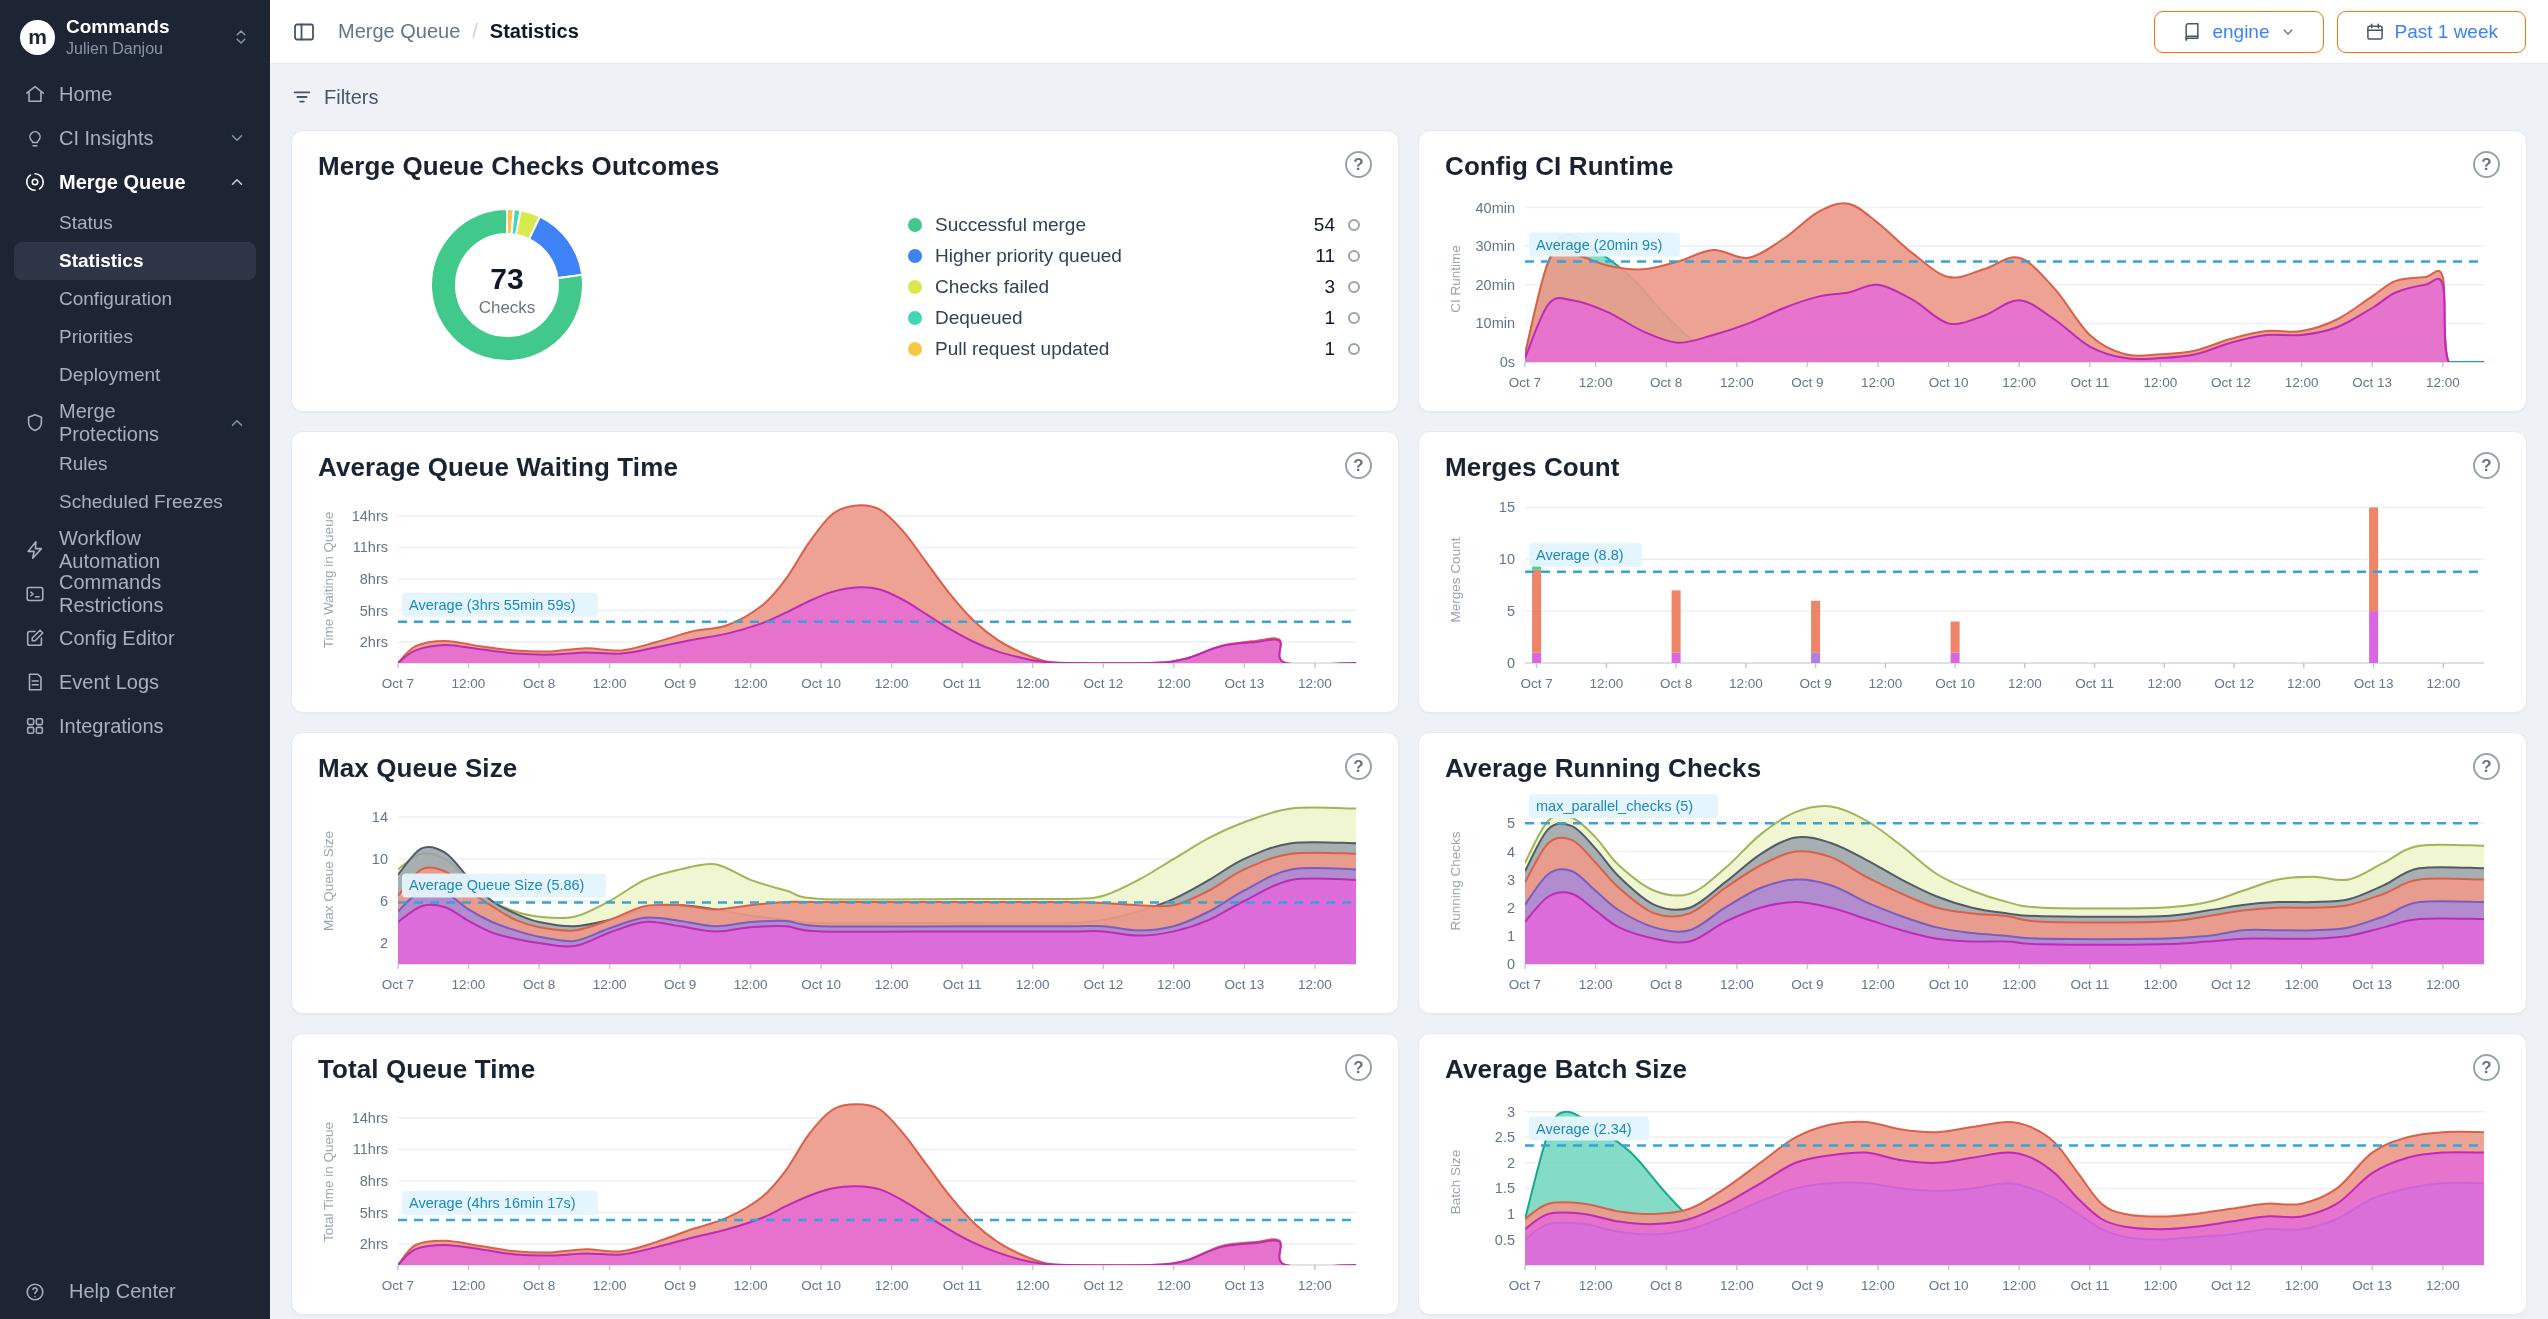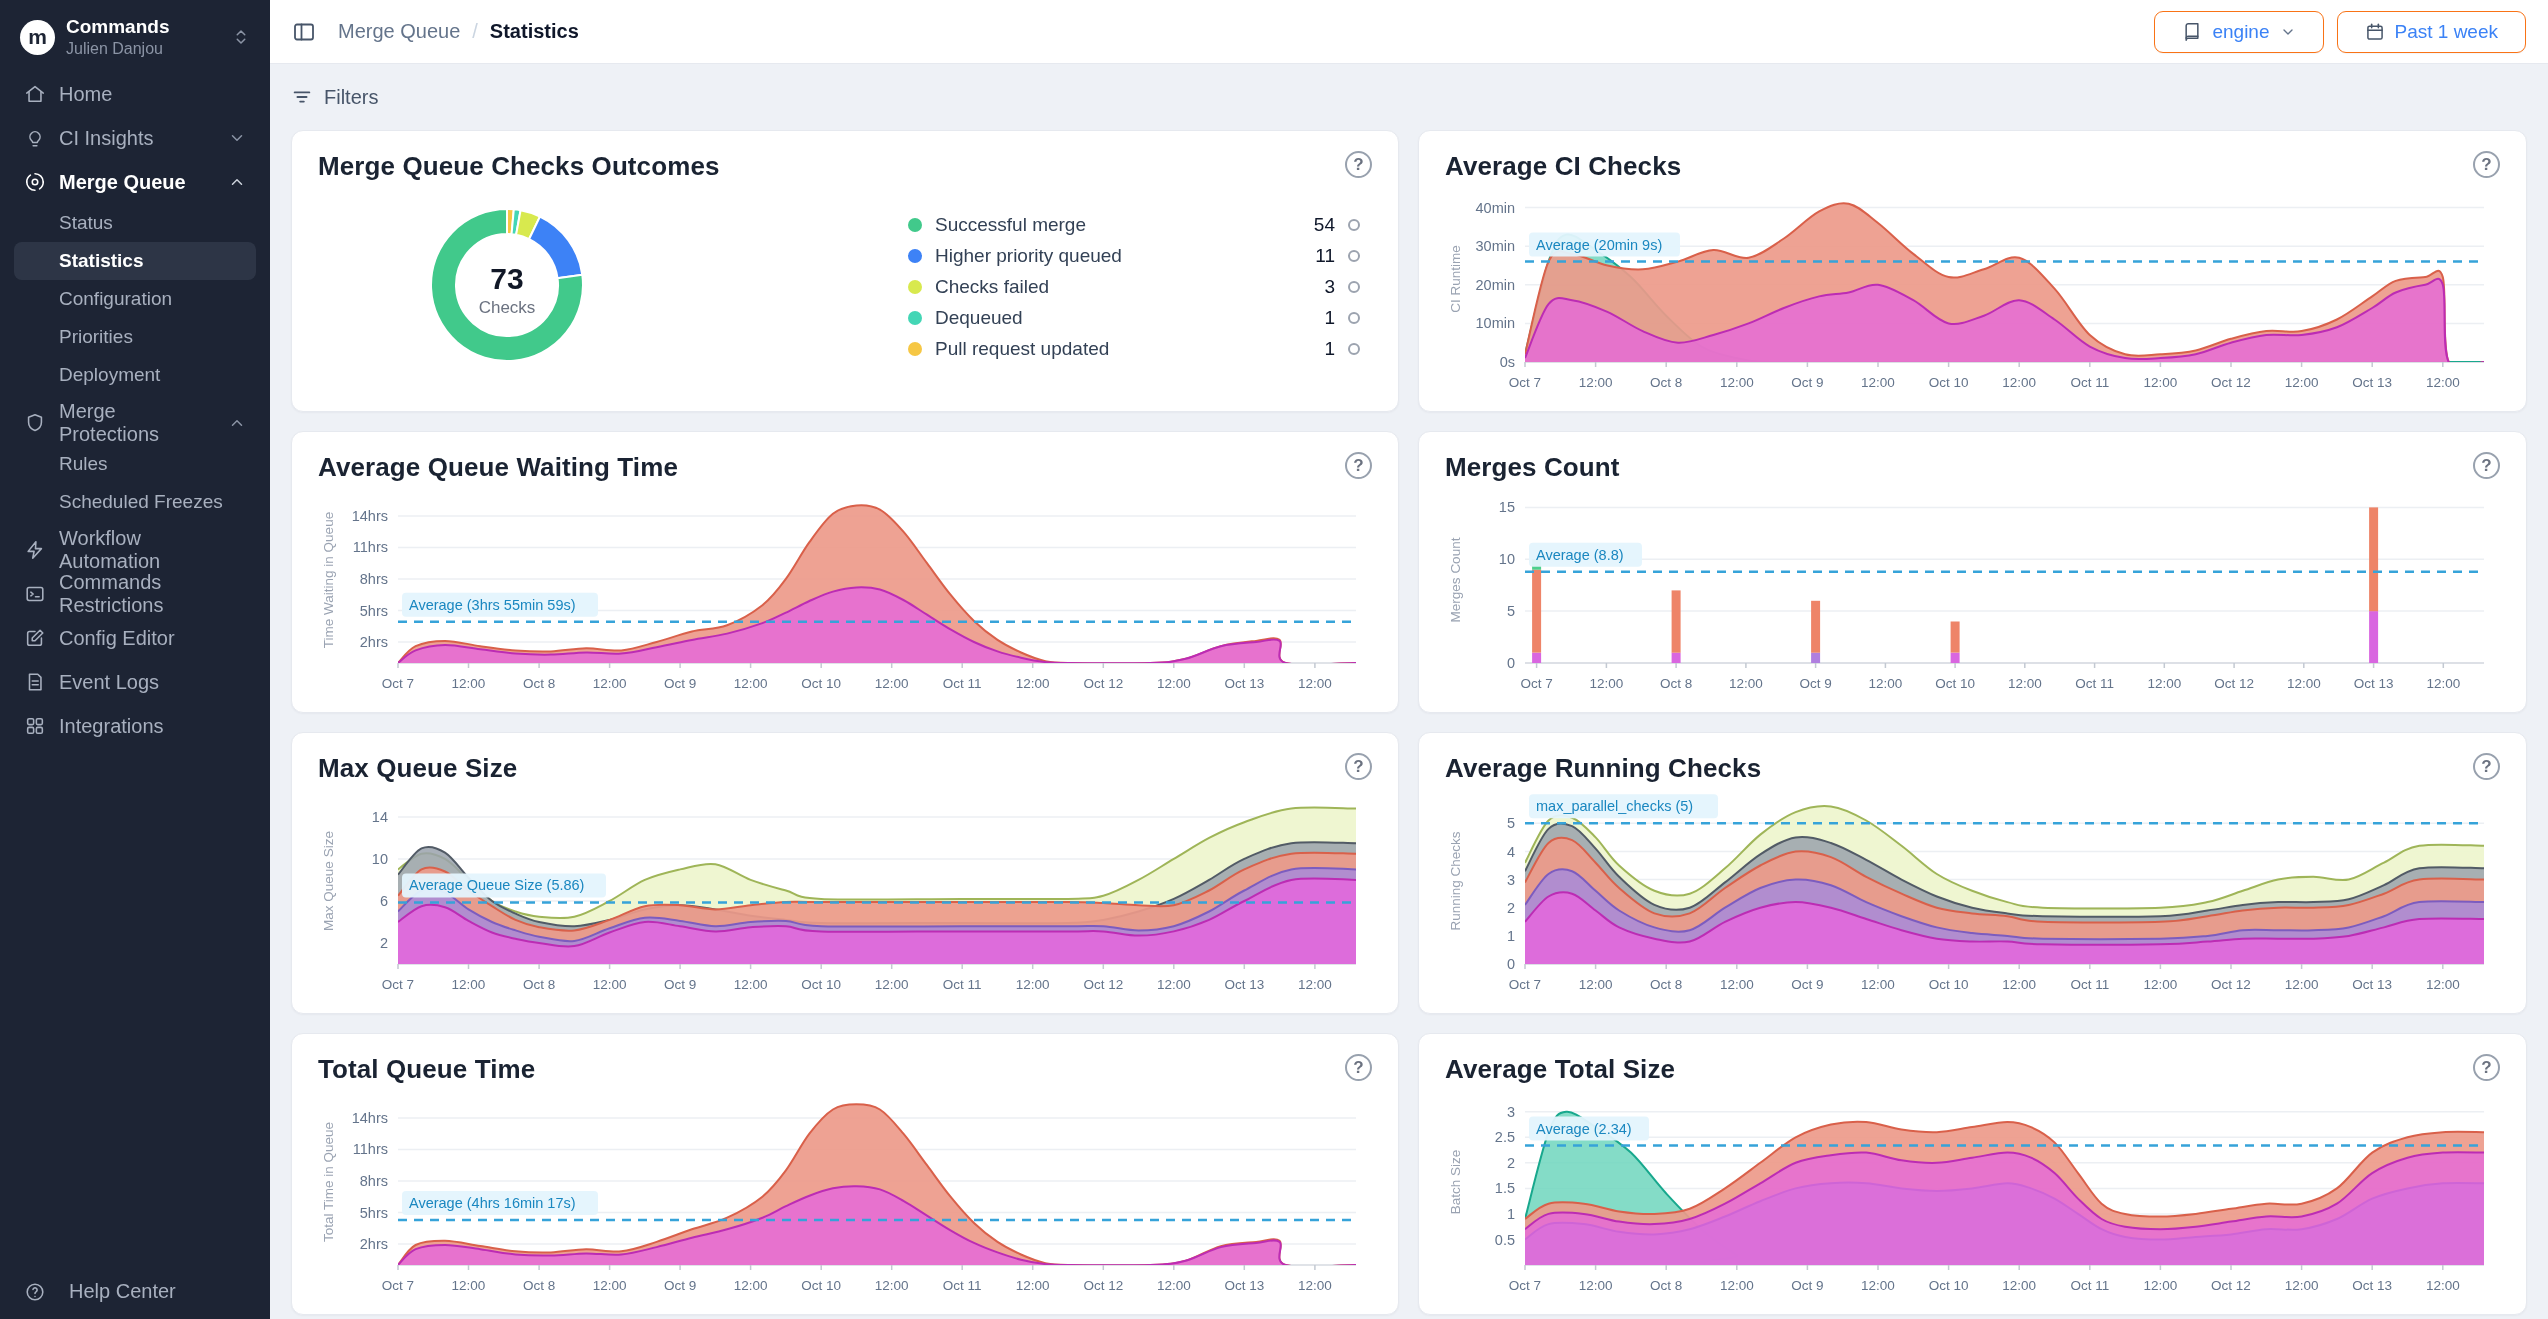--- a/index.html
+++ b/index.html
@@ -280,21 +280,21 @@
                 <span class="legend-label">Pull request updated</span>
                 <span class="legend-value">1</span>
                 <span class="legend-toggle"></span>
               </div>
             </div>
         </div>
       </section>
 
       <section class="card">
         <div class="card-head">
-          <h2 class="card-title">Average CI Checks</h2>
+          <h2 class="card-title">Config CI Runtime</h2>
           <span class="help">?</span>
         </div>
         <div class="chart">
             <svg width="1055" height="210">
               <line x1="80" x2="1039" y1="178.0" y2="178.0" stroke="#eceff3" stroke-width="1.5"></line>
               <text x="70" y="183.0" text-anchor="end" fill="#64748b" font-size="14.5">0s</text>
               <line x1="80" x2="1039" y1="139.4" y2="139.4" stroke="#eceff3" stroke-width="1.5"></line>
               <text x="70" y="144.4" text-anchor="end" fill="#64748b" font-size="14.5">10min</text>
               <line x1="80" x2="1039" y1="100.8" y2="100.8" stroke="#eceff3" stroke-width="1.5"></line>
               <text x="70" y="105.8" text-anchor="end" fill="#64748b" font-size="14.5">20min</text>
@@ -677,21 +677,21 @@
               </g>
               <line x1="80" x2="1038" y1="133.1" y2="133.1" stroke="#36a3d9" stroke-width="2.5" stroke-dasharray="9 7"></line>
               <rect x="84" y="104.1" width="196" height="24" rx="4" fill="#e4f4fd" fill-opacity="0.95"></rect>
               <text x="91" y="121.1" fill="#1a87c0" font-size="14.5">Average (4hrs 16min 17s)</text>
             </svg>
           </div>
       </section>
 
       <section class="card">
         <div class="card-head">
-          <h2 class="card-title">Average Total Size</h2>
+          <h2 class="card-title">Average Batch Size</h2>
           <span class="help">?</span>
         </div>
         <div class="chart">
             <svg width="1055" height="210">
               <line x1="80" x2="1039" y1="152.5" y2="152.5" stroke="#eceff3" stroke-width="1.5"></line>
               <text x="70" y="157.5" text-anchor="end" fill="#64748b" font-size="14.5">0.5</text>
               <line x1="80" x2="1039" y1="126.9" y2="126.9" stroke="#eceff3" stroke-width="1.5"></line>
               <text x="70" y="131.9" text-anchor="end" fill="#64748b" font-size="14.5">1</text>
               <line x1="80" x2="1039" y1="101.4" y2="101.4" stroke="#eceff3" stroke-width="1.5"></line>
               <text x="70" y="106.4" text-anchor="end" fill="#64748b" font-size="14.5">1.5</text>

